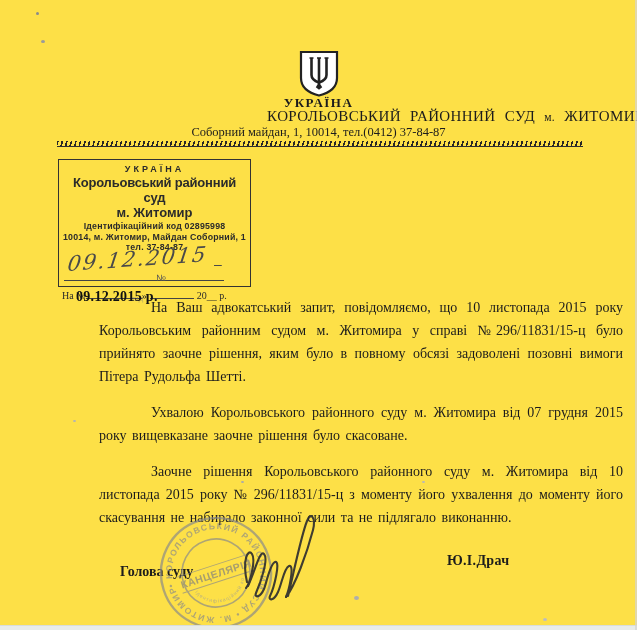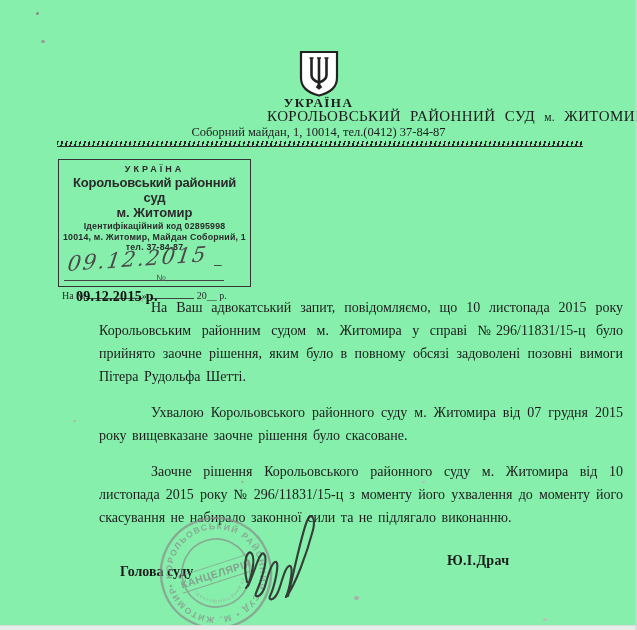--- a/index.html
+++ b/index.html
@@ -1,19 +1,19 @@
 <!DOCTYPE html>
 <html lang="uk"><head>
 <meta charset="utf-8">
 <style>
   * { margin:0; padding:0; box-sizing:border-box; }
   html,body { background:#ffffff; }
   .page {
     position:relative; width:637px; height:630px;
-    background:#86efac; overflow:hidden;
+    background:#fde047; overflow:hidden;
     font-family:"Liberation Serif","DejaVu Serif",serif;
     color:#1c1c1c;
   }
   
   .emblem { position:absolute; left:298px; top:50px; width:42px; height:47px; }
   .hdr-country {
     position:absolute; left:0; top:95px; width:100%;
     text-align:center; font-weight:bold; font-size:13px; letter-spacing:1.5px;
   }
   .hdr-court {

